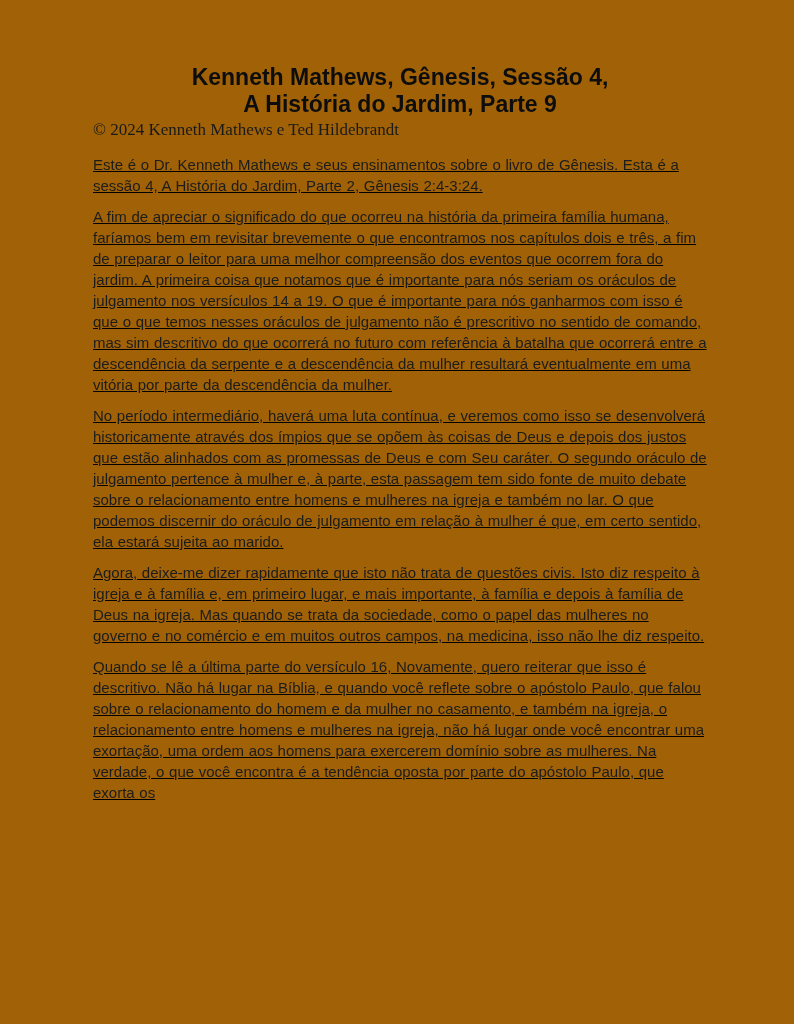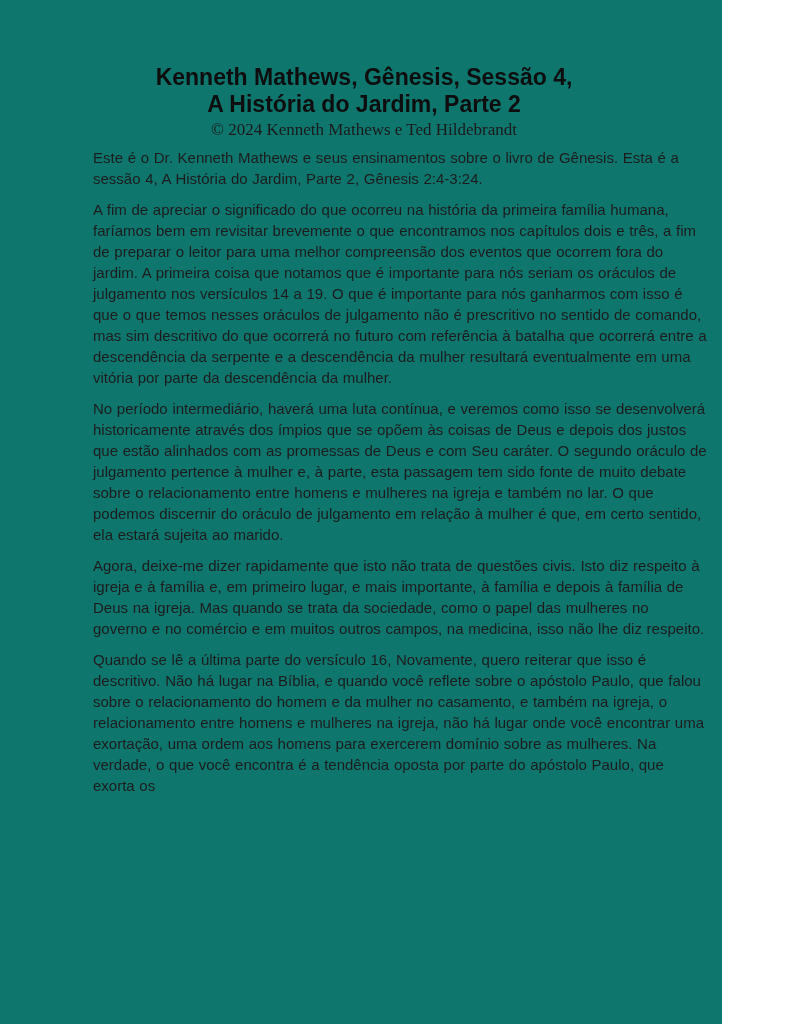--- a/index.html
+++ b/index.html
@@ -2,67 +2,68 @@
 <html><head>
 <meta charset="utf-8">
 <style>
   html, body {
     margin: 0;
     padding: 0;
     background: #ffffff;
   }
   .page {
     position: relative;
-    width: 722px;
+    width: 794px;
     height: 1024px;
-    background: #0f766e;
+    background: #a16207;
     box-sizing: border-box;
     padding: 64px 87px 0 93px;
     overflow: hidden;
   }
   .doc-title {
     font-family: "Liberation Sans", "DejaVu Sans", sans-serif;
     font-weight: bold;
     font-size: 23px;
     line-height: 27px;
     color: #0d0d0d;
     text-align: center;
     margin: 0;
   }
   .doc-title span { display: block; }
   .copyright {
     font-family: "Liberation Serif", "DejaVu Serif", serif;
     font-size: 17px;
     line-height: 22px;
     color: #1a1a1a;
-    text-align: center;
+    text-align: left;
     margin: 1px 0 0 0;
   }
   .body-text {
-    margin-top: 6px;
+    margin-top: 13px;
     width: 614px;
+    text-decoration: underline;
   }
   .body-text p {
     font-family: "Liberation Sans", "DejaVu Sans", sans-serif;
     font-size: 15px;
     line-height: 21px;
     color: #1c1c1c;
     text-align: left;
     margin: 0 0 10px 0;
     word-spacing: 0.5px;
   }
 </style>
 </head>
 <body>
 
 <div class="page">
 
   <h1 class="doc-title">
     <span>Kenneth Mathews, Gênesis, Sessão 4,</span>
-    <span>A História do Jardim, Parte 2</span>
+    <span>A História do Jardim, Parte 9</span>
   </h1>
 
   <div class="copyright">© 2024 Kenneth Mathews e Ted Hildebrandt</div>
 
   <div class="body-text">
     <p>Este é o Dr. Kenneth Mathews e seus ensinamentos sobre o livro de Gênesis. Esta é a sessão 4, A História do Jardim, Parte 2, Gênesis 2:4-3:24.</p>
     <p>A fim de apreciar o significado do que ocorreu na história da primeira família humana, faríamos bem em revisitar brevemente o que encontramos nos capítulos dois e três, a fim de preparar o leitor para uma melhor compreensão dos eventos que ocorrem fora do jardim. A primeira coisa que notamos que é importante para nós seriam os oráculos de julgamento nos versículos 14 a 19. O que é importante para nós ganharmos com isso é que o que temos nesses oráculos de julgamento não é prescritivo no sentido de comando, mas sim descritivo do que ocorrerá no futuro com referência à batalha que ocorrerá entre a descendência da serpente e a descendência da mulher resultará eventualmente em uma vitória por parte da descendência da mulher.</p>
     <p>No período intermediário, haverá uma luta contínua, e veremos como isso se desenvolverá historicamente através dos ímpios que se opõem às coisas de Deus e depois dos justos que estão alinhados com as promessas de Deus e com Seu caráter. O segundo oráculo de julgamento pertence à mulher e, à parte, esta passagem tem sido fonte de muito debate sobre o relacionamento entre homens e mulheres na igreja e também no lar. O que podemos discernir do oráculo de julgamento em relação à mulher é que, em certo sentido, ela estará sujeita ao marido.</p>
     <p>Agora, deixe-me dizer rapidamente que isto não trata de questões civis. Isto diz respeito à igreja e à família e, em primeiro lugar, e mais importante, à família e depois à família de Deus na igreja. Mas quando se trata da sociedade, como o papel das mulheres no governo e no comércio e em muitos outros campos, na medicina, isso não lhe diz respeito.</p>
     <p>Quando se lê a última parte do versículo 16, Novamente, quero reiterar que isso é descritivo. Não há lugar na Bíblia, e quando você reflete sobre o apóstolo Paulo, que falou sobre o relacionamento do homem e da mulher no casamento, e também na igreja, o relacionamento entre homens e mulheres na igreja, não há lugar onde você encontrar uma exortação, uma ordem aos homens para exercerem domínio sobre as mulheres. Na verdade, o que você encontra é a tendência oposta por parte do apóstolo Paulo, que exorta os</p>

